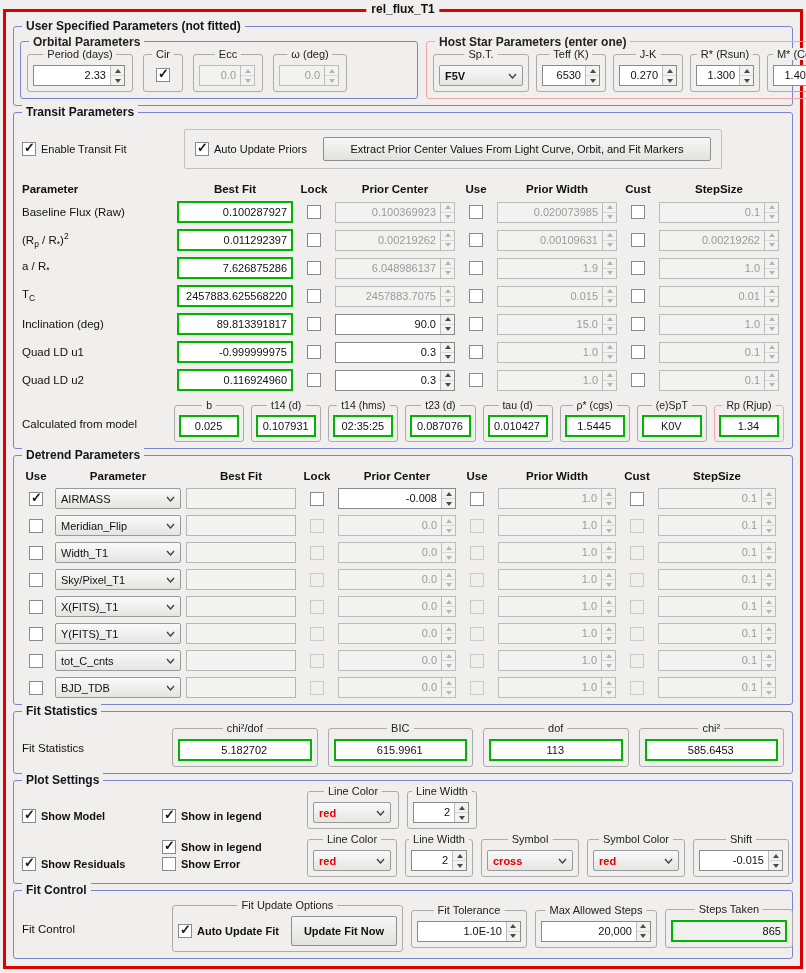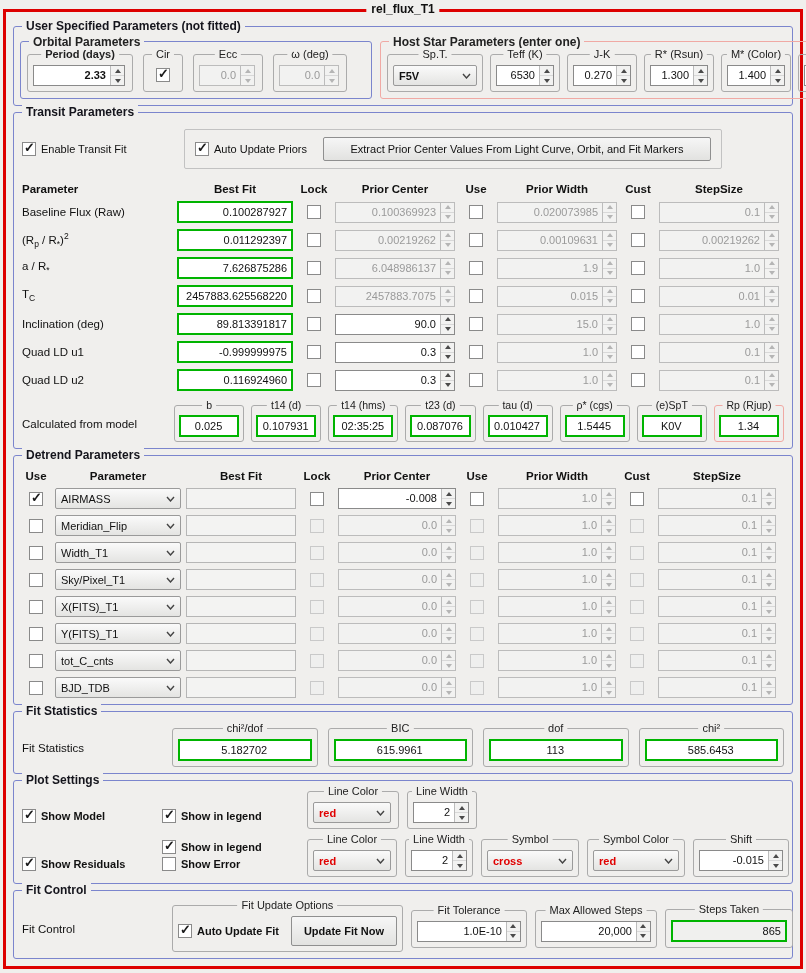--- a/index.html
+++ b/index.html
@@ -87,24 +87,24 @@
 </style>
 </head>
 <body>
 
 <div class="window">
   <div class="win-title">rel_flux_T1</div>
 
   <div class="sec" style="padding:14px 6px 6px 6px;">
     <div class="sec-title">User Specified Parameters (not fitted)</div>
     <div class="row" style="gap:8px; align-items:stretch;">
-      <div class="tbox blue" style="flex:none; width:352px; padding:12px 6px 6px 6px;">
+      <div class="tbox blue" style="flex:none; width:398px; padding:12px 6px 6px 6px;">
         <div class="tbox-title">Orbital Parameters</div>
         <div class="row" style="gap:10px; align-items:flex-end;">
-          <div class="tbox" style="width:106px;font-weight:bold;">
+          <div class="tbox" style="width:106px;">
             <div class="tbox-title">Period (days)</div>
             <span class="spinner" style="width:92px;">
               <span class="spin-val">2.33</span>
               <span class="spin-btns">
                   <span class="sb">
                     <span class="tri-up"></span>
                   </span>
                   <span class="sb">
                     <span class="tri-dn"></span>
                   </span>

